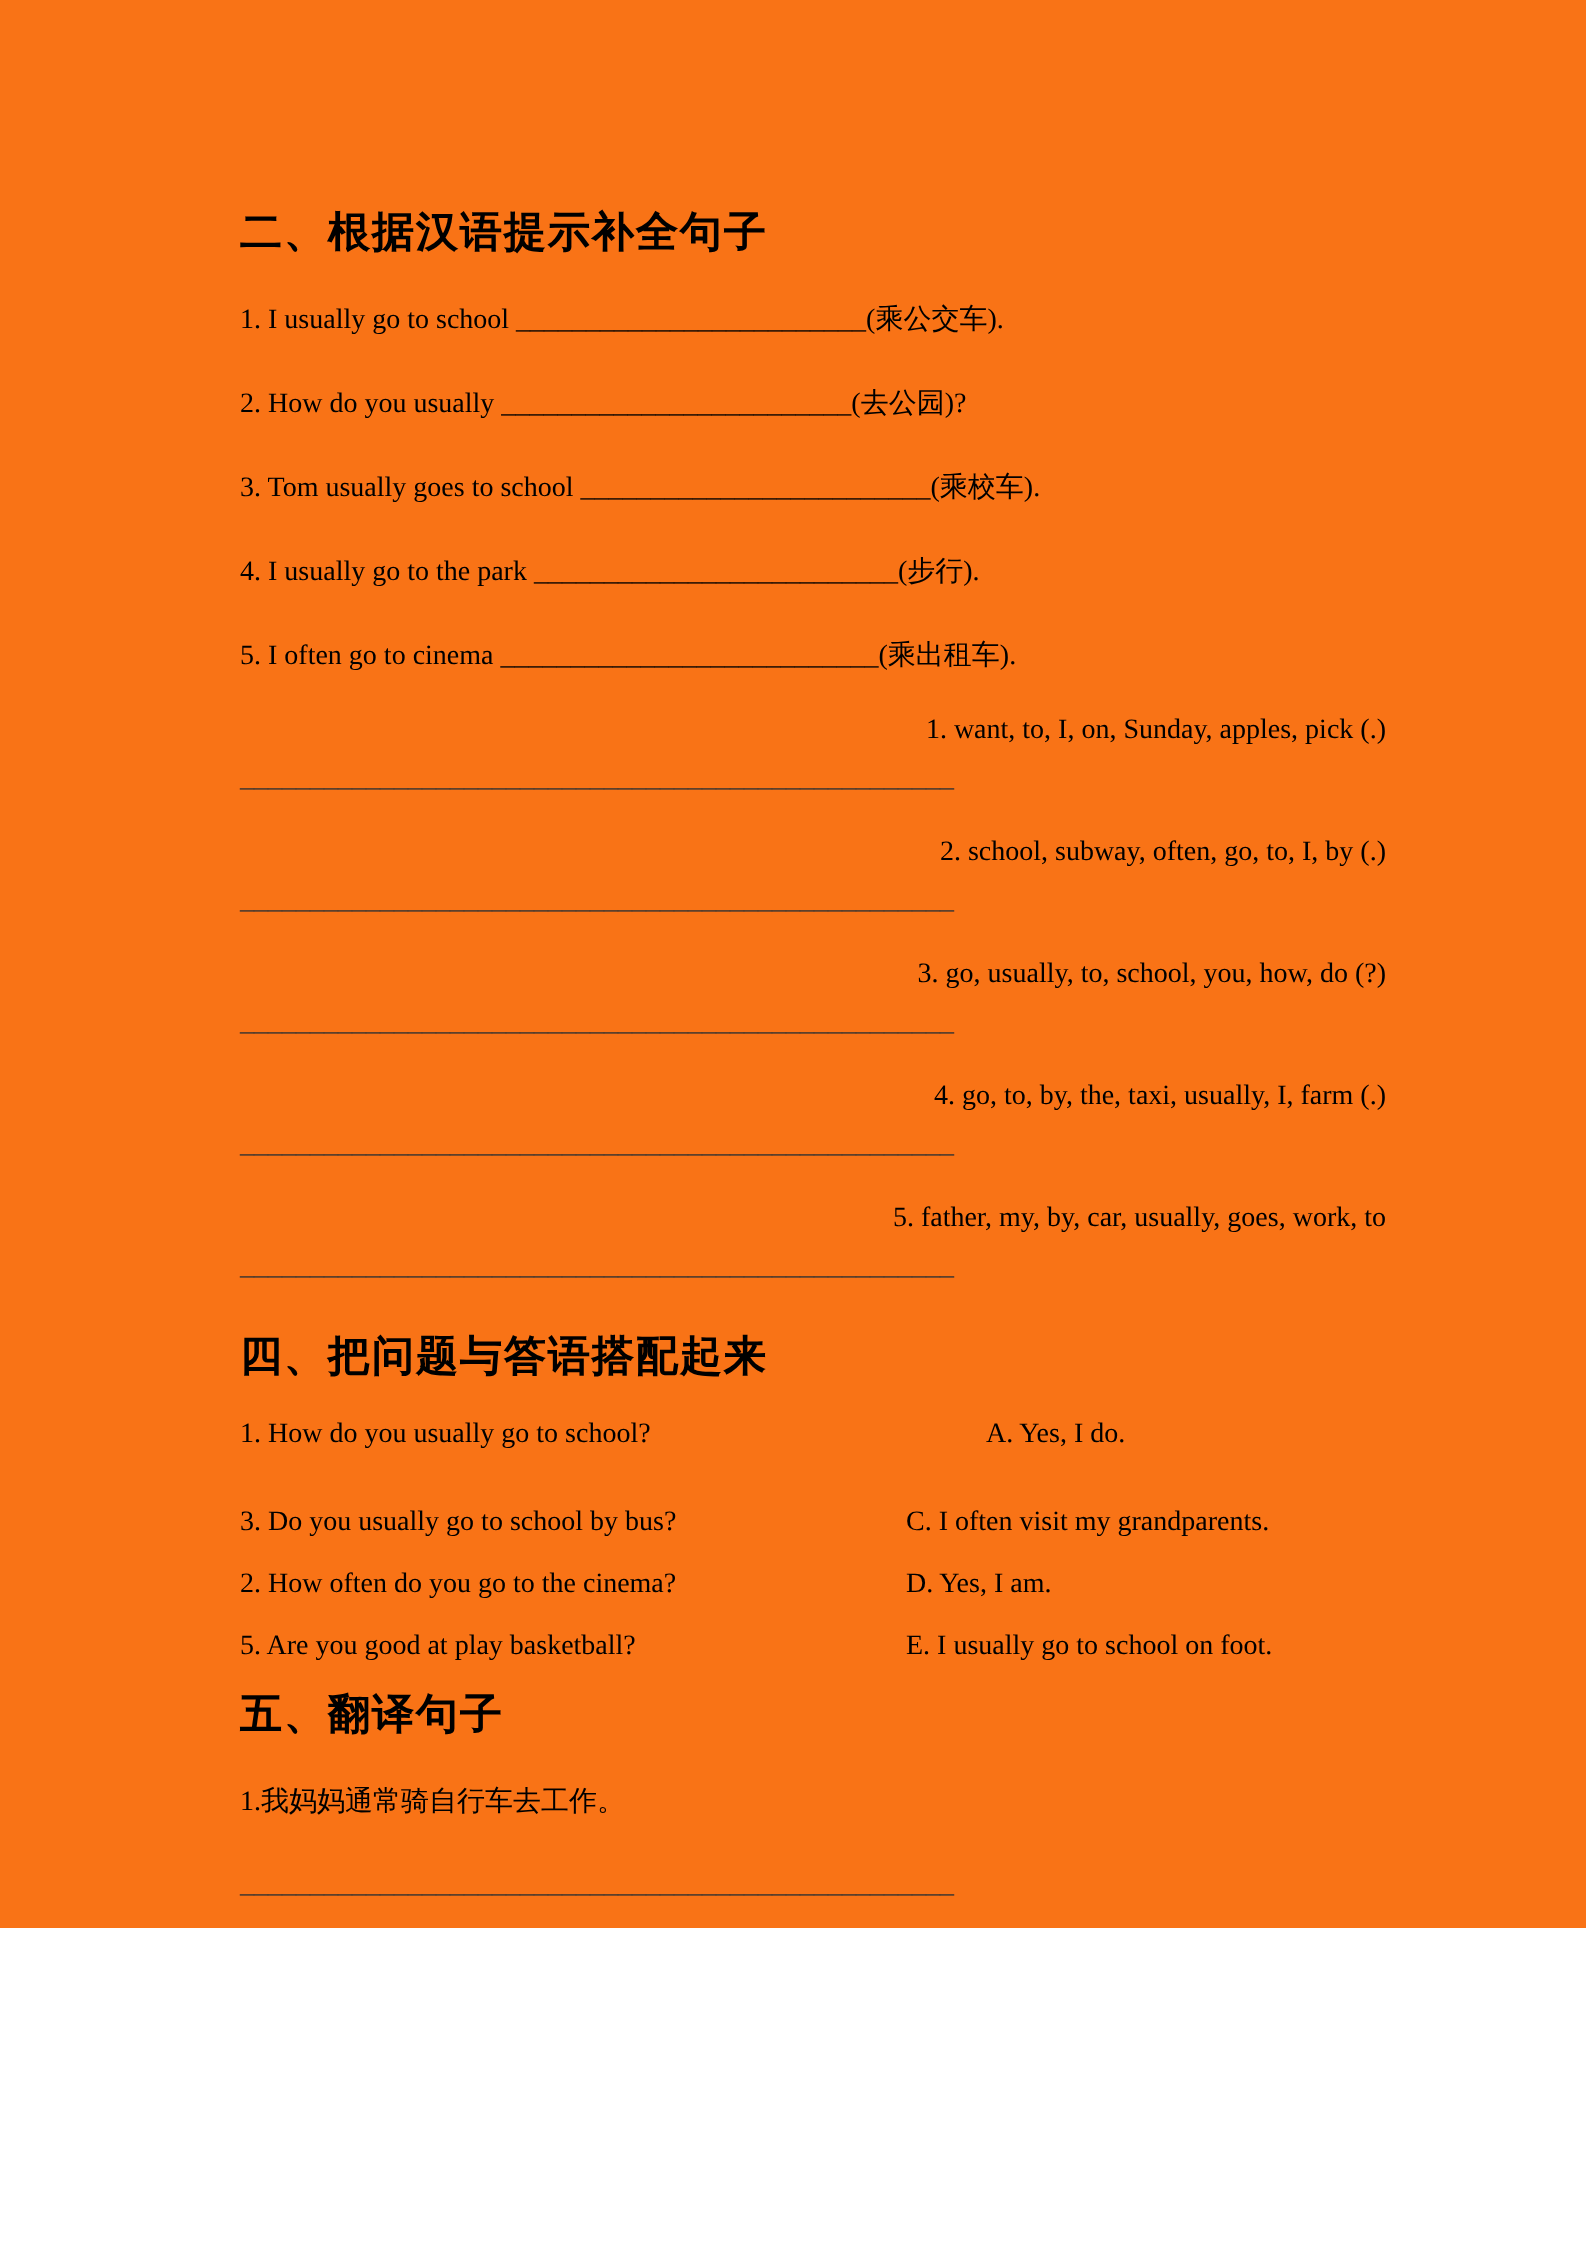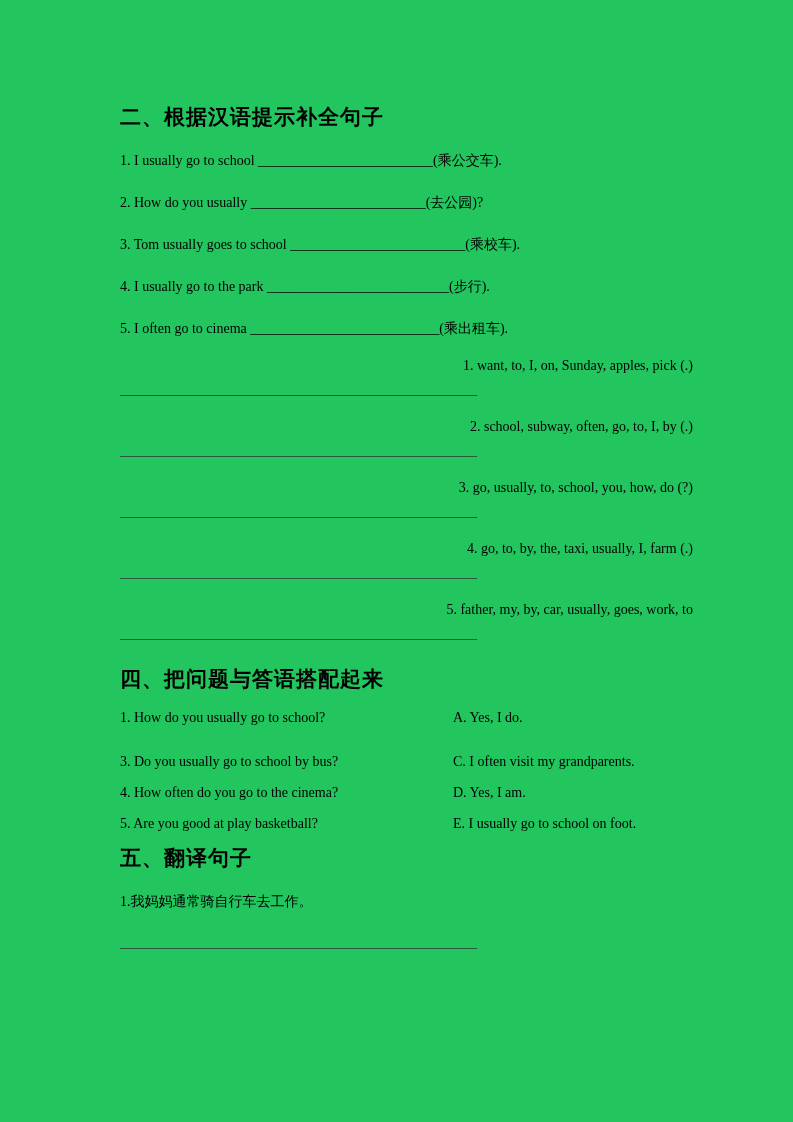--- a/index.html
+++ b/index.html
@@ -3,23 +3,23 @@
 <meta charset="utf-8">
 <style>
   html, body {
     margin: 0;
     padding: 0;
     background: #ffffff;
   }
   .page {
     position: relative;
     width: 793px;
-    height: 1122px;
+    height: 964px;
     margin: 0 auto;
-    background: #22c55e;
+    background: #f97316;
     box-sizing: border-box;
     padding: 105px 100px 0 120px;
     color: #000000;
     font-family: "Liberation Serif", "DejaVu Serif", serif;
     font-size: 14px;
     overflow: hidden;
   }
   .section-title {
     font-family: "Liberation Sans", "DejaVu Sans", sans-serif;
     font-weight: bold;
@@ -50,21 +50,21 @@
     color: #333333;
   }
   
   .s4-title { margin-top: 24px; }
   .s4-row {
     display: grid;
     grid-template-columns: 333px auto;
     margin: 13px 0 0 0;
     line-height: 18px;
   }
-  .s4-row.first { margin-top: 19px; }
+  .s4-row.first { margin-top: 19px; gap: 40px; }
   
   .s5-title { margin-top: 13px; }
   .s5-item {
     margin: 24px 0 0 0;
     line-height: 18px;
     white-space: nowrap;
   }
   .s5-line { margin-top: 23px; }
   p { padding: 0; }
 </style>
@@ -96,21 +96,21 @@
     <span>1. How do you usually go to school?</span>
     <span>A. Yes, I do.</span>
   </div>
   <div class="s4-row">
   </div>
   <div class="s4-row">
     <span>3. Do you usually go to school by bus?</span>
     <span>C. I often visit my grandparents.</span>
   </div>
   <div class="s4-row">
-    <span>4. How often do you go to the cinema?</span>
+    <span>2. How often do you go to the cinema?</span>
     <span>D. Yes, I am.</span>
   </div>
   <div class="s4-row">
     <span>5. Are you good at play basketball?</span>
     <span>E. I usually go to school on foot.</span>
   </div>
 
   <h2 class="section-title s5-title">五、翻译句子</h2>
   <p class="s5-item">1.我妈妈通常骑自行车去工作。</p>
   <p class="writing-line s5-line">___________________________________________________</p>

